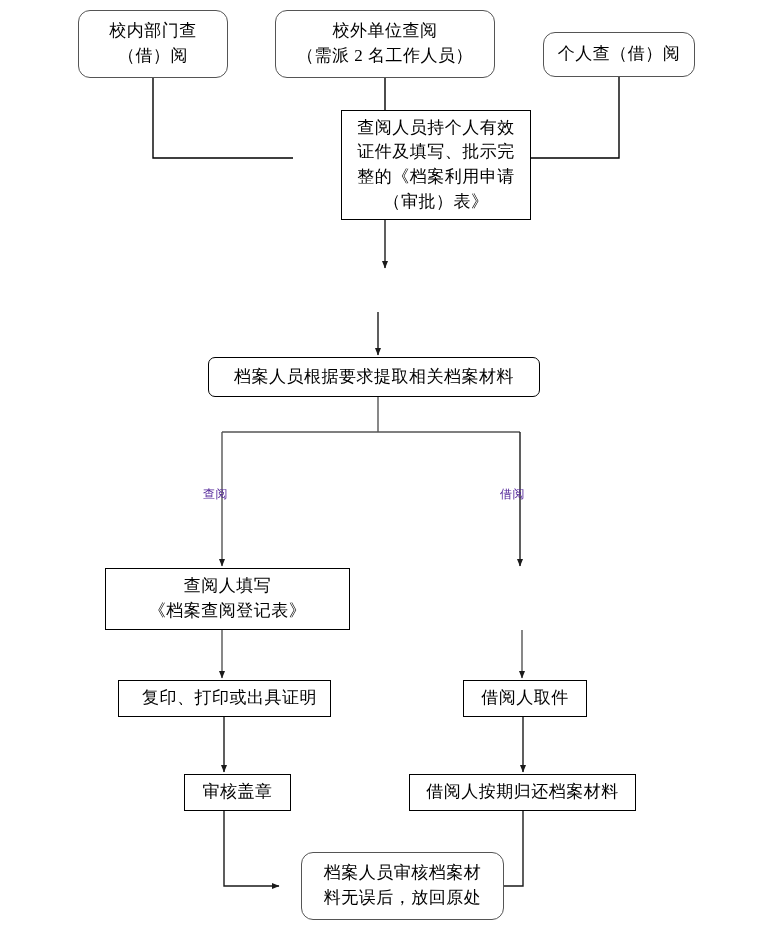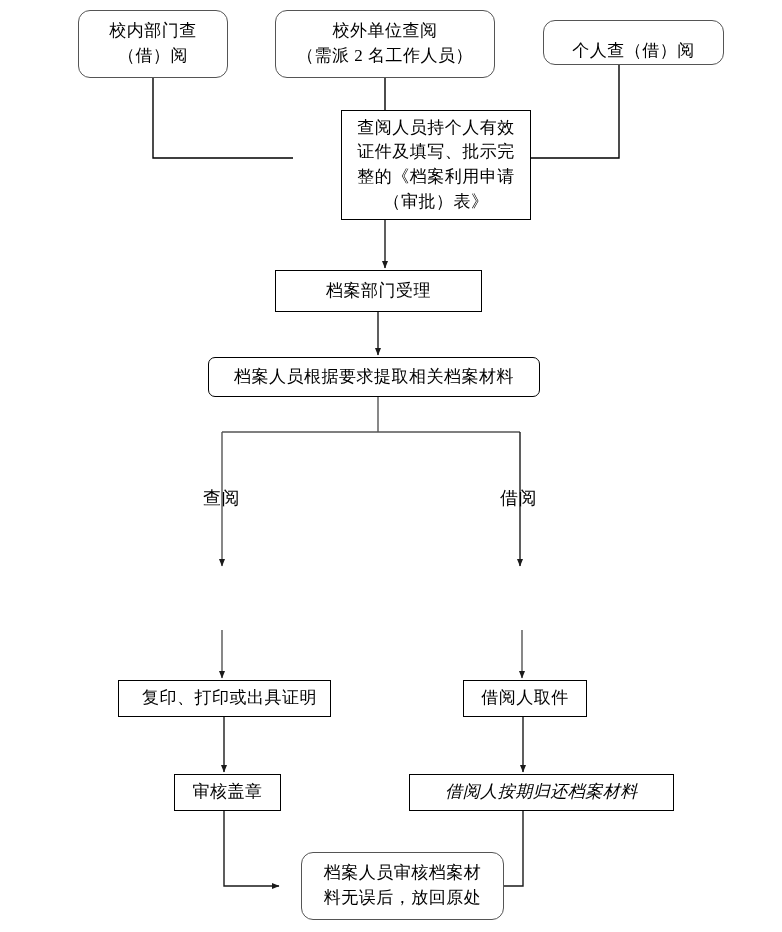--- a/index.html
+++ b/index.html
@@ -42,22 +42,22 @@
     border-radius: 12px;
     border-color: #555555;
   }
   .node-text {
     display: block;
     white-space: pre-line;
     padding: 0 6px;
   }
   .edge-label {
     position: absolute;
-    font-size: 18px;
-    color: #000000;
+    font-size: 12px;
+    color: #4c1d95;
     letter-spacing: 0.5px;
     white-space: nowrap;
   }
 </style>
 </head>
 <body>
 
 <div id="flowchart-root">
 
   <svg class="flow-canvas" viewBox="0 0 782 932" xmlns="http://www.w3.org/2000/svg">
@@ -128,54 +128,55 @@
   <div class="node-box rounded" style="left:78px;top:10px;width:150px;height:68px;">
     <span class="node-text">校内部门查
 （借）阅</span>
   </div>
 
   <div class="node-box rounded" style="left:275px;top:10px;width:220px;height:68px;">
     <span class="node-text">校外单位查阅
 （需派 2 名工作人员）</span>
   </div>
 
-  <div class="node-box rounded" style="left:543px;top:20px;width:181px;height:45px;align-items:flex-end;">
+  <div class="node-box rounded" style="left:543px;top:32px;width:152px;height:45px;">
     <span class="node-text">个人查（借）阅</span>
   </div>
 
   <div class="node-box" style="left:293px;top:110px;width:190px;height:110px;margin-left:48px;">
     <span class="node-text">查阅人员持个人有效
 证件及填写、批示完
 整的《档案利用申请
 （审批）表》</span>
   </div>
 
-  <div class="node-box" style="left:275px;top:270px;width:207px;height:42px;">
-    <span class="node-text">档案部门受理</span>
-  </div>
 
   <div class="node-box" style="left:208px;top:357px;width:332px;height:40px;border-radius:7px;">
     <span class="node-text">档案人员根据要求提取相关档案材料</span>
   </div>
 
+  <div class="node-box" style="left:105px;top:568px;width:245px;height:62px;">
+    <span class="node-text">查阅人填写
+《档案查阅登记表》</span>
+  </div>
 
 
   <div class="node-box" style="left:118px;top:680px;width:213px;height:37px;padding-left:10px;">
     <span class="node-text">复印、打印或出具证明</span>
   </div>
 
   <div class="node-box" style="left:463px;top:680px;width:124px;height:37px;">
     <span class="node-text">借阅人取件</span>
   </div>
 
-  <div class="node-box" style="left:174px;top:774px;width:107px;height:37px;">
+  <div class="node-box" style="left:184px;top:774px;width:107px;height:37px;">
     <span class="node-text">审核盖章</span>
   </div>
 
-  <div class="node-box" style="left:409px;top:774px;width:265px;height:37px;font-style:italic;">
+  <div class="node-box" style="left:409px;top:774px;width:227px;height:37px;">
     <span class="node-text">借阅人按期归还档案材料</span>
   </div>
 
   <div class="node-box rounded" style="left:281px;top:852px;width:203px;height:68px;margin-left:20px;">
     <span class="node-text">档案人员审核档案材
 料无误后，放回原处</span>
   </div>
 
   <div class="edge-label" style="left:203px;top:486px;">查阅</div>
 

